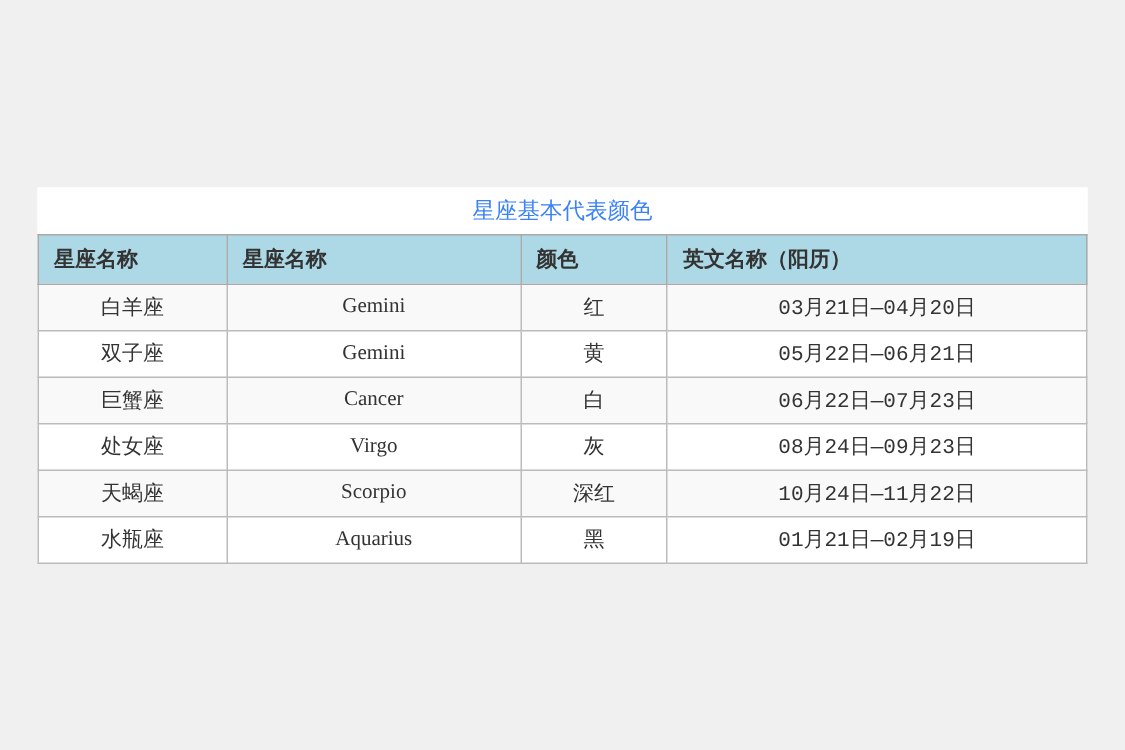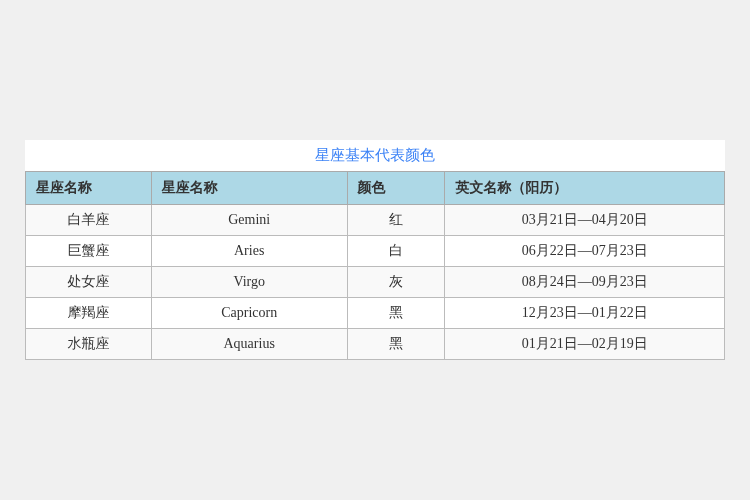--- a/index.html
+++ b/index.html
@@ -47,21 +47,21 @@
     }
     tbody tr:nth-child(odd) td {
       background: #f9f9f9;
     }
     tbody tr:nth-child(even) td {
       background: #fff;
     }
     td.chinese-name { width: 90px; }
     td.english-name { width: 140px; }
     td.color-col { width: 70px; }
-    td.date-col { width: 200px; }
+    td.date-col { width: 200px; font-family: Liberation Mono, monospace; }
   </style>
 </head>
 <body>
 
 <div class="container">
   <div class="page-title">星座基本代表颜色</div>
   <table>
     <thead>
       <tr>
         <th>星座名称</th>
@@ -71,36 +71,42 @@
       </tr>
     </thead>
     <tbody id="table-body">
     <tr>
           <td class="chinese-name">白羊座</td>
           <td class="english-name">Gemini</td>
           <td class="color-col">红</td>
           <td class="date-col">03月21日—04月20日</td>
         </tr>
         <tr>
+          <td class="chinese-name">双子座</td>
+          <td class="english-name">Gemini</td>
+          <td class="color-col">黄</td>
+          <td class="date-col">05月22日—06月21日</td>
+        </tr>
+        <tr>
           <td class="chinese-name">巨蟹座</td>
-          <td class="english-name">Aries</td>
+          <td class="english-name">Cancer</td>
           <td class="color-col">白</td>
           <td class="date-col">06月22日—07月23日</td>
         </tr>
         <tr>
           <td class="chinese-name">处女座</td>
           <td class="english-name">Virgo</td>
           <td class="color-col">灰</td>
           <td class="date-col">08月24日—09月23日</td>
         </tr>
         <tr>
-          <td class="chinese-name">摩羯座</td>
-          <td class="english-name">Capricorn</td>
-          <td class="color-col">黑</td>
-          <td class="date-col">12月23日—01月22日</td>
+          <td class="chinese-name">天蝎座</td>
+          <td class="english-name">Scorpio</td>
+          <td class="color-col">深红</td>
+          <td class="date-col">10月24日—11月22日</td>
         </tr>
         <tr>
           <td class="chinese-name">水瓶座</td>
           <td class="english-name">Aquarius</td>
           <td class="color-col">黑</td>
           <td class="date-col">01月21日—02月19日</td>
         </tr>
       </tbody>
   </table>
 </div>

